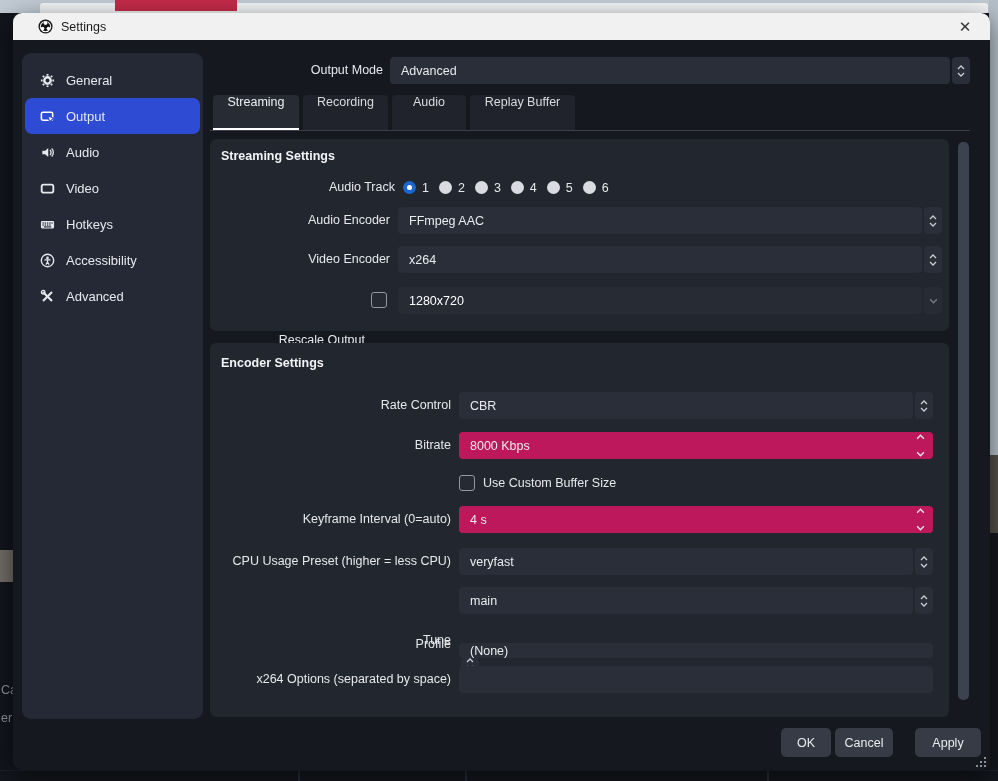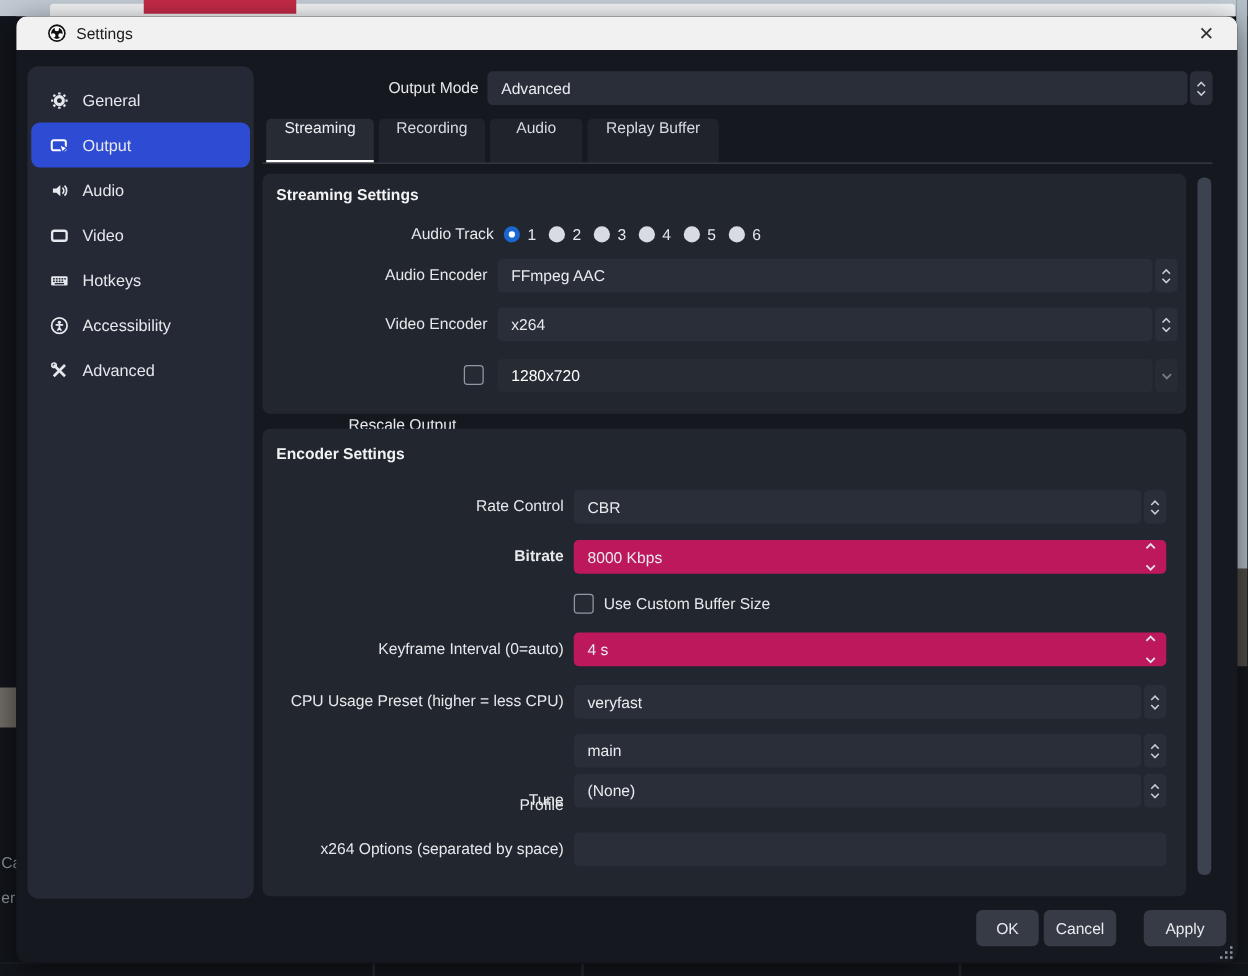--- a/index.html
+++ b/index.html
@@ -300,21 +300,21 @@
       <div class="c-spin">
         <svg width="8" height="5" viewBox="0 0 8 5">
             <path d="M1 4 L4 1 L7 4" stroke="#c9ccd3" fill="none" stroke-width="1.3"></path>
           </svg>
         <svg width="8" height="5" viewBox="0 0 8 5">
             <path d="M1 1 L4 4 L7 1" stroke="#c9ccd3" fill="none" stroke-width="1.3"></path>
           </svg>
       </div>
     </div>
 
-    <div class="row-label" style="left:0;width:241px;top:89px;font-weight:bold;">Bitrate</div>
+    <div class="row-label" style="left:0;width:241px;top:89px;">Bitrate</div>
     <div class="spinbox" style="left:249px;top:89px;width:474px;">
       <span>8000 Kbps</span>
       <span class="s-arrows">
         <svg width="9" height="6" viewBox="0 0 8 5">
             <path d="M1 4 L4 1 L7 4" stroke="#dfe2e7" fill="none" stroke-width="1.3"></path>
           </svg>
         <svg width="9" height="6" viewBox="0 0 8 5">
             <path d="M1 1 L4 4 L7 1" stroke="#dfe2e7" fill="none" stroke-width="1.3"></path>
           </svg>
       </span>
@@ -358,21 +358,21 @@
         <svg width="8" height="5" viewBox="0 0 8 5">
             <path d="M1 4 L4 1 L7 4" stroke="#c9ccd3" fill="none" stroke-width="1.3"></path>
           </svg>
         <svg width="8" height="5" viewBox="0 0 8 5">
             <path d="M1 1 L4 4 L7 1" stroke="#c9ccd3" fill="none" stroke-width="1.3"></path>
           </svg>
       </div>
     </div>
 
     <div class="row-label" style="left:0;width:241px;top:284px;">Tune</div>
-    <div class="combo" style="left:249px;top:276px;width:474px;">
+    <div class="combo" style="left:249px;top:300px;width:474px;flex-direction:column;">
       <div class="c-field">(None)</div>
       <div class="c-spin">
         <svg width="8" height="5" viewBox="0 0 8 5">
             <path d="M1 4 L4 1 L7 4" stroke="#c9ccd3" fill="none" stroke-width="1.3"></path>
           </svg>
         <svg width="8" height="5" viewBox="0 0 8 5">
             <path d="M1 1 L4 4 L7 1" stroke="#c9ccd3" fill="none" stroke-width="1.3"></path>
           </svg>
       </div>
     </div>

